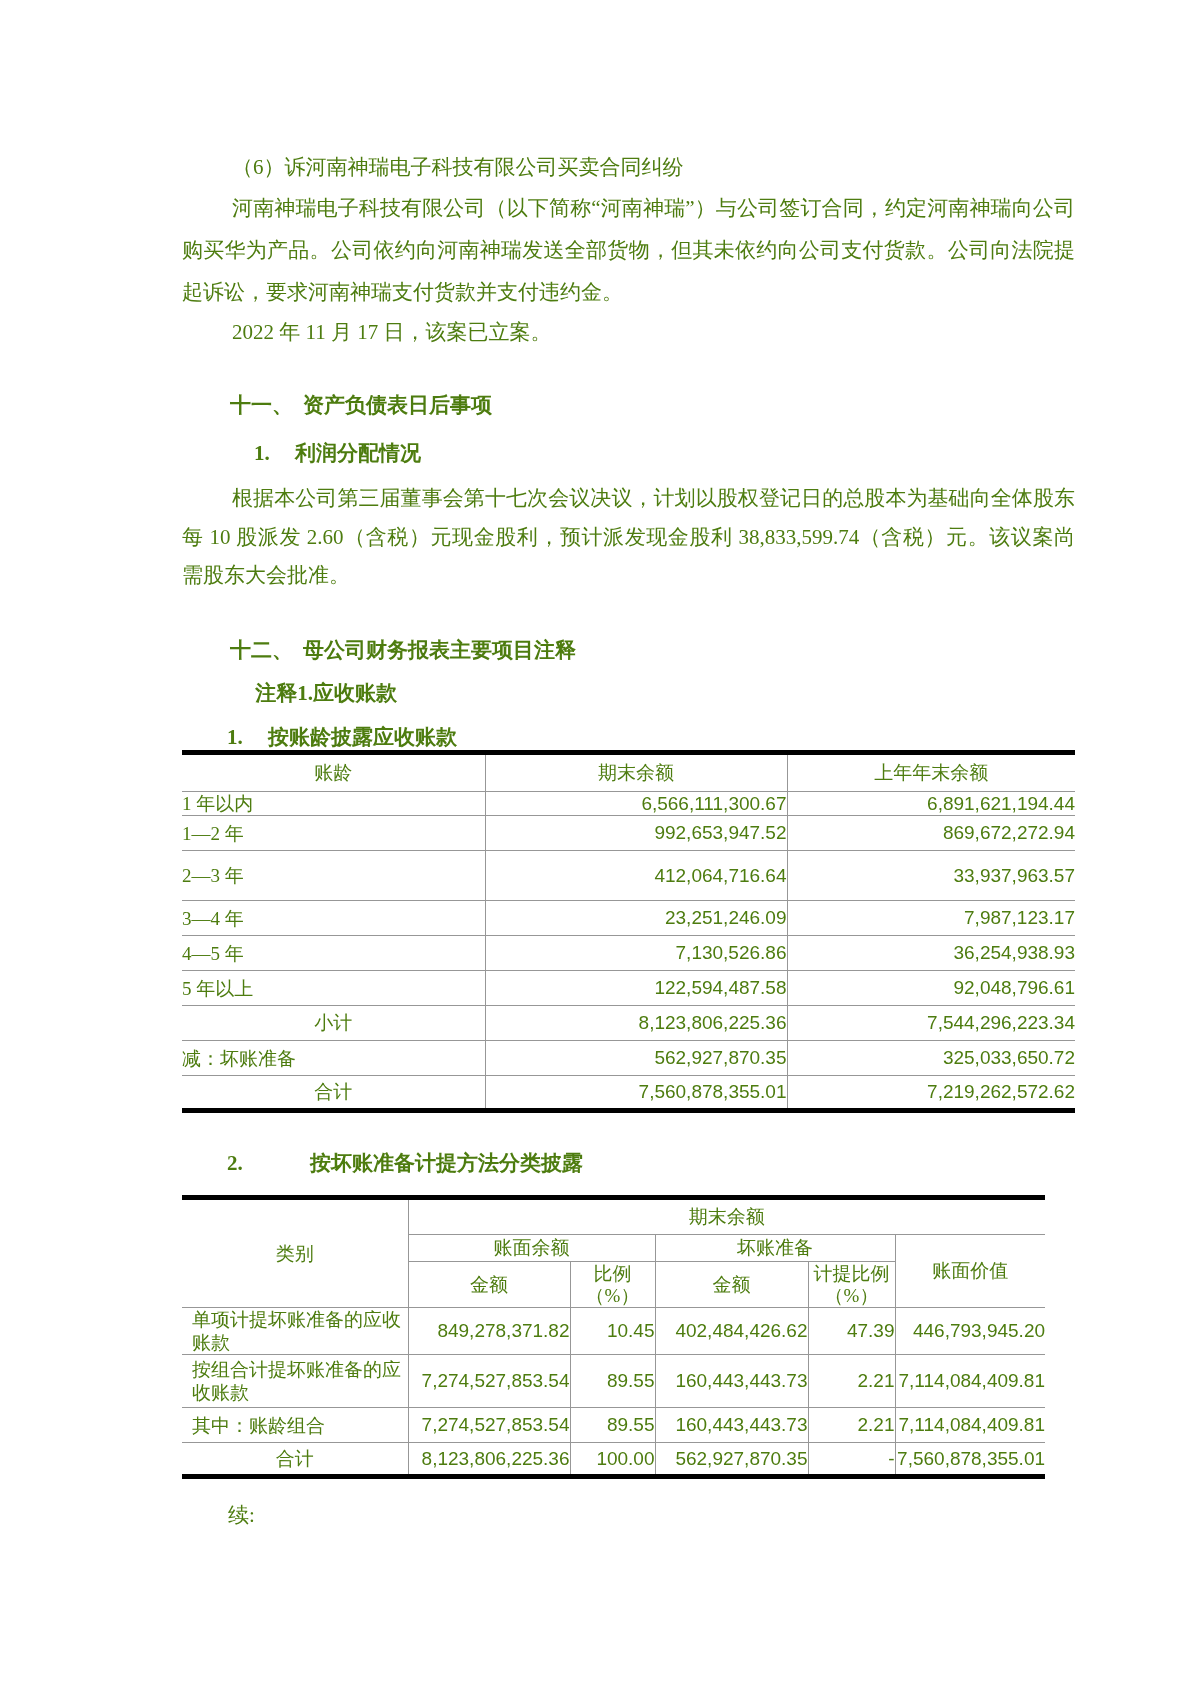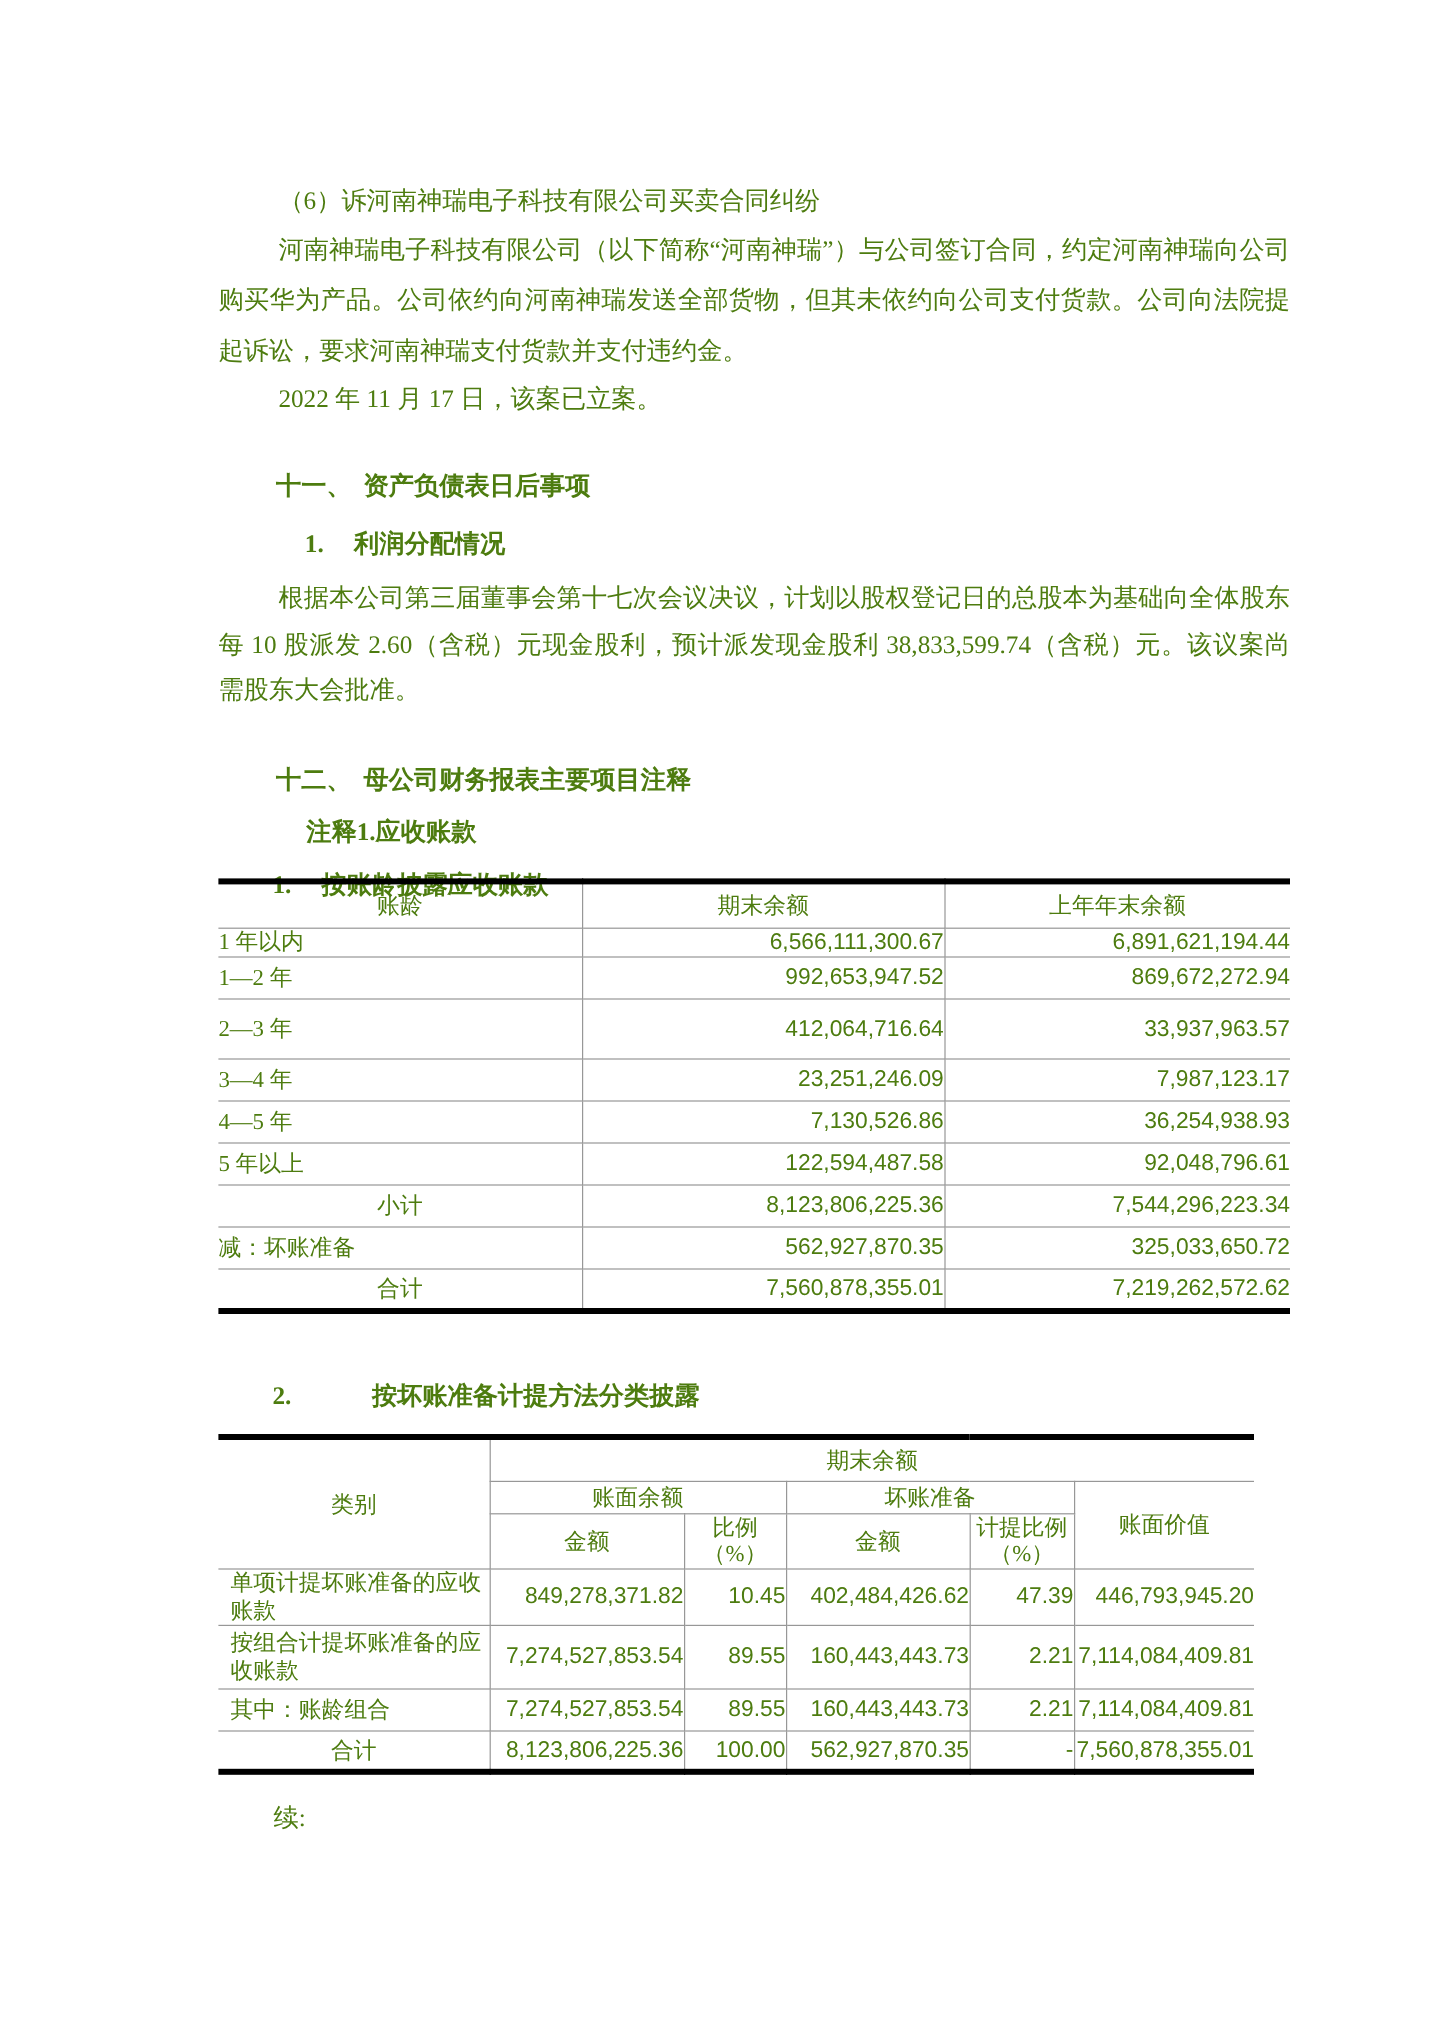--- a/index.html
+++ b/index.html
@@ -52,21 +52,21 @@
   <div class="abs h1" style="left:230px;top:632px;">
     <span class="no">十二、</span><span>母公司财务报表主要项目注释</span>
   </div>
   <div class="abs h2" style="left:227px;top:678px;text-align:right;">
     <span class="no" style="width:86px;">注释1.</span><span>应收账款</span>
   </div>
   <div class="abs h2" style="left:227px;top:722px;">
     <span class="no" style="width:41px;">1.</span><span>按账龄披露应收账款</span>
   </div>
 
-  <table class="tbl abs" style="left:182px;top:732px;width:893px;">
+  <table class="tbl abs" style="left:182px;top:750px;width:893px;">
     <colgroup>
         <col style="width:303px">
         <col style="width:302px">
         <col style="width:288px">
       </colgroup>
     <tbody>
         <tr style="height:39px">
       <th class="ctr">账龄</th>
       <th class="ctr">期末余额</th>
       <th class="ctr">上年年末余额</th>

